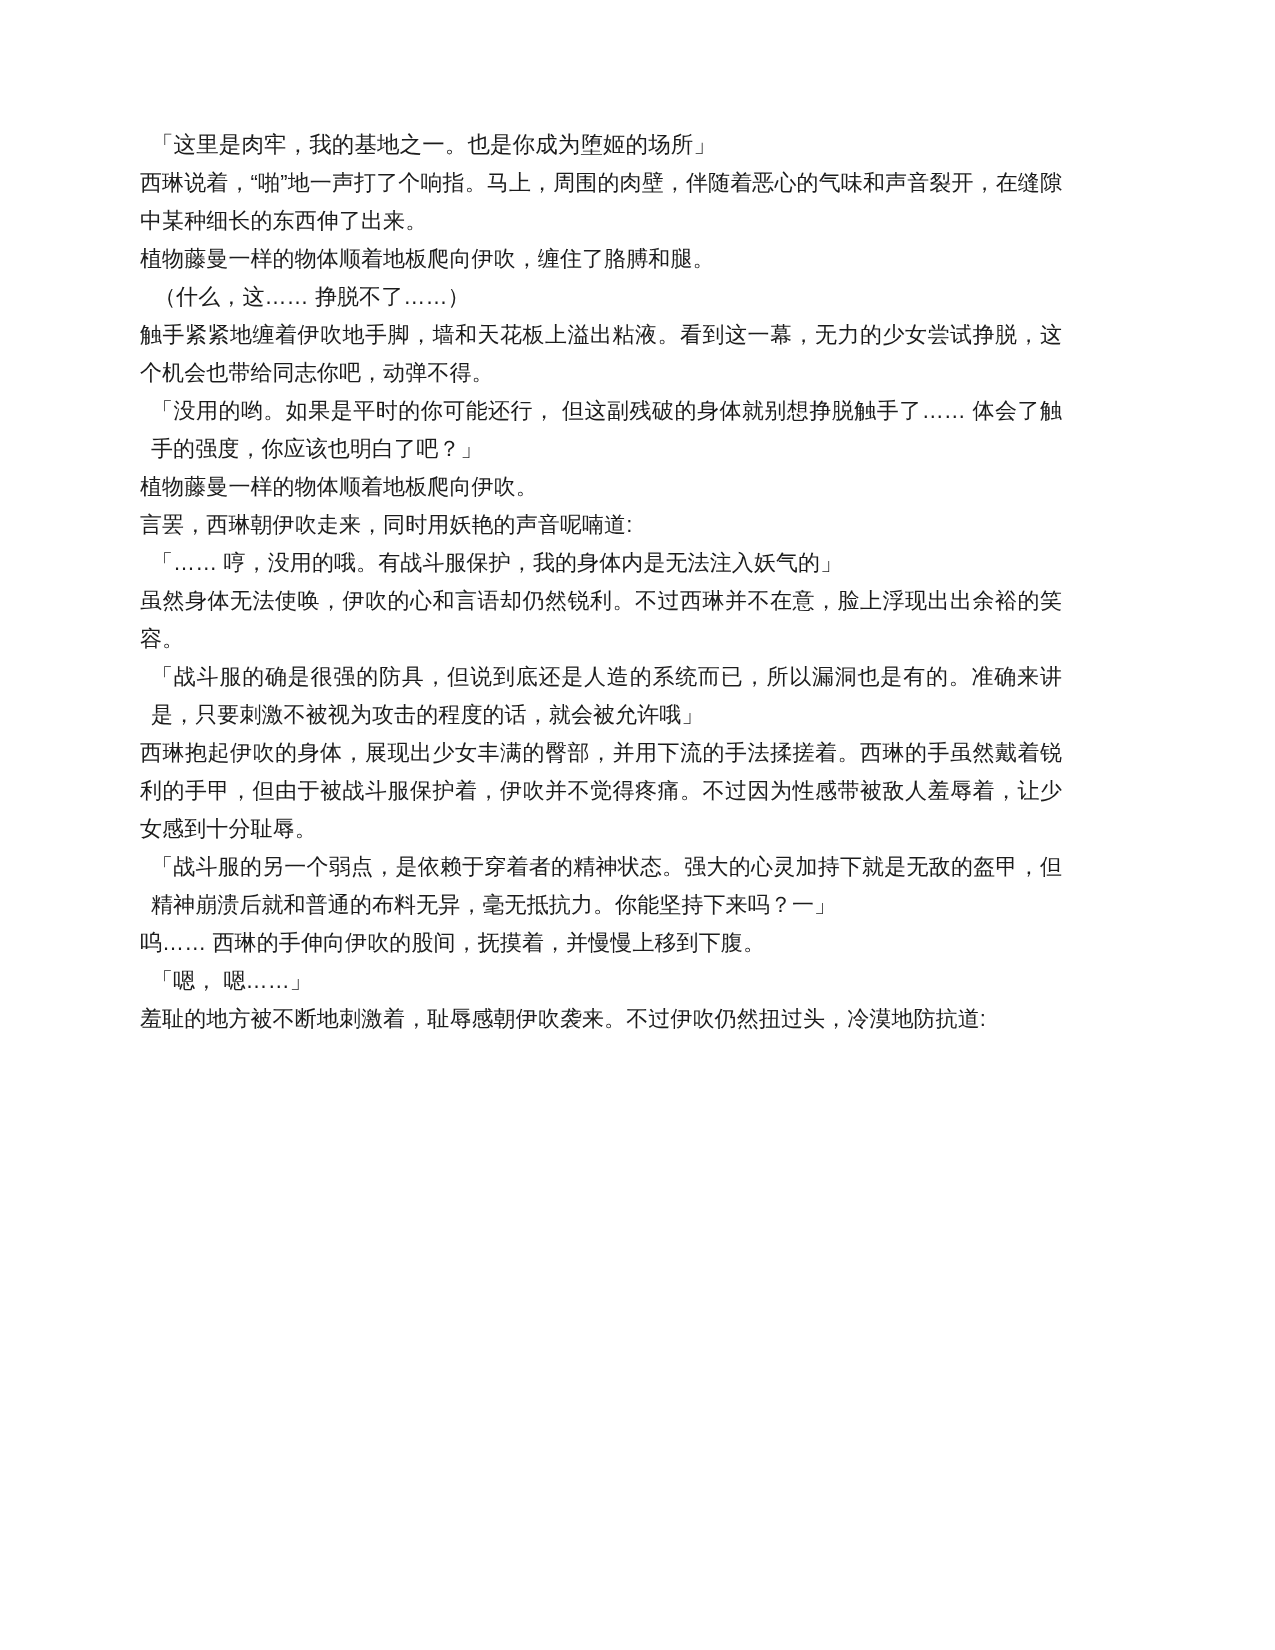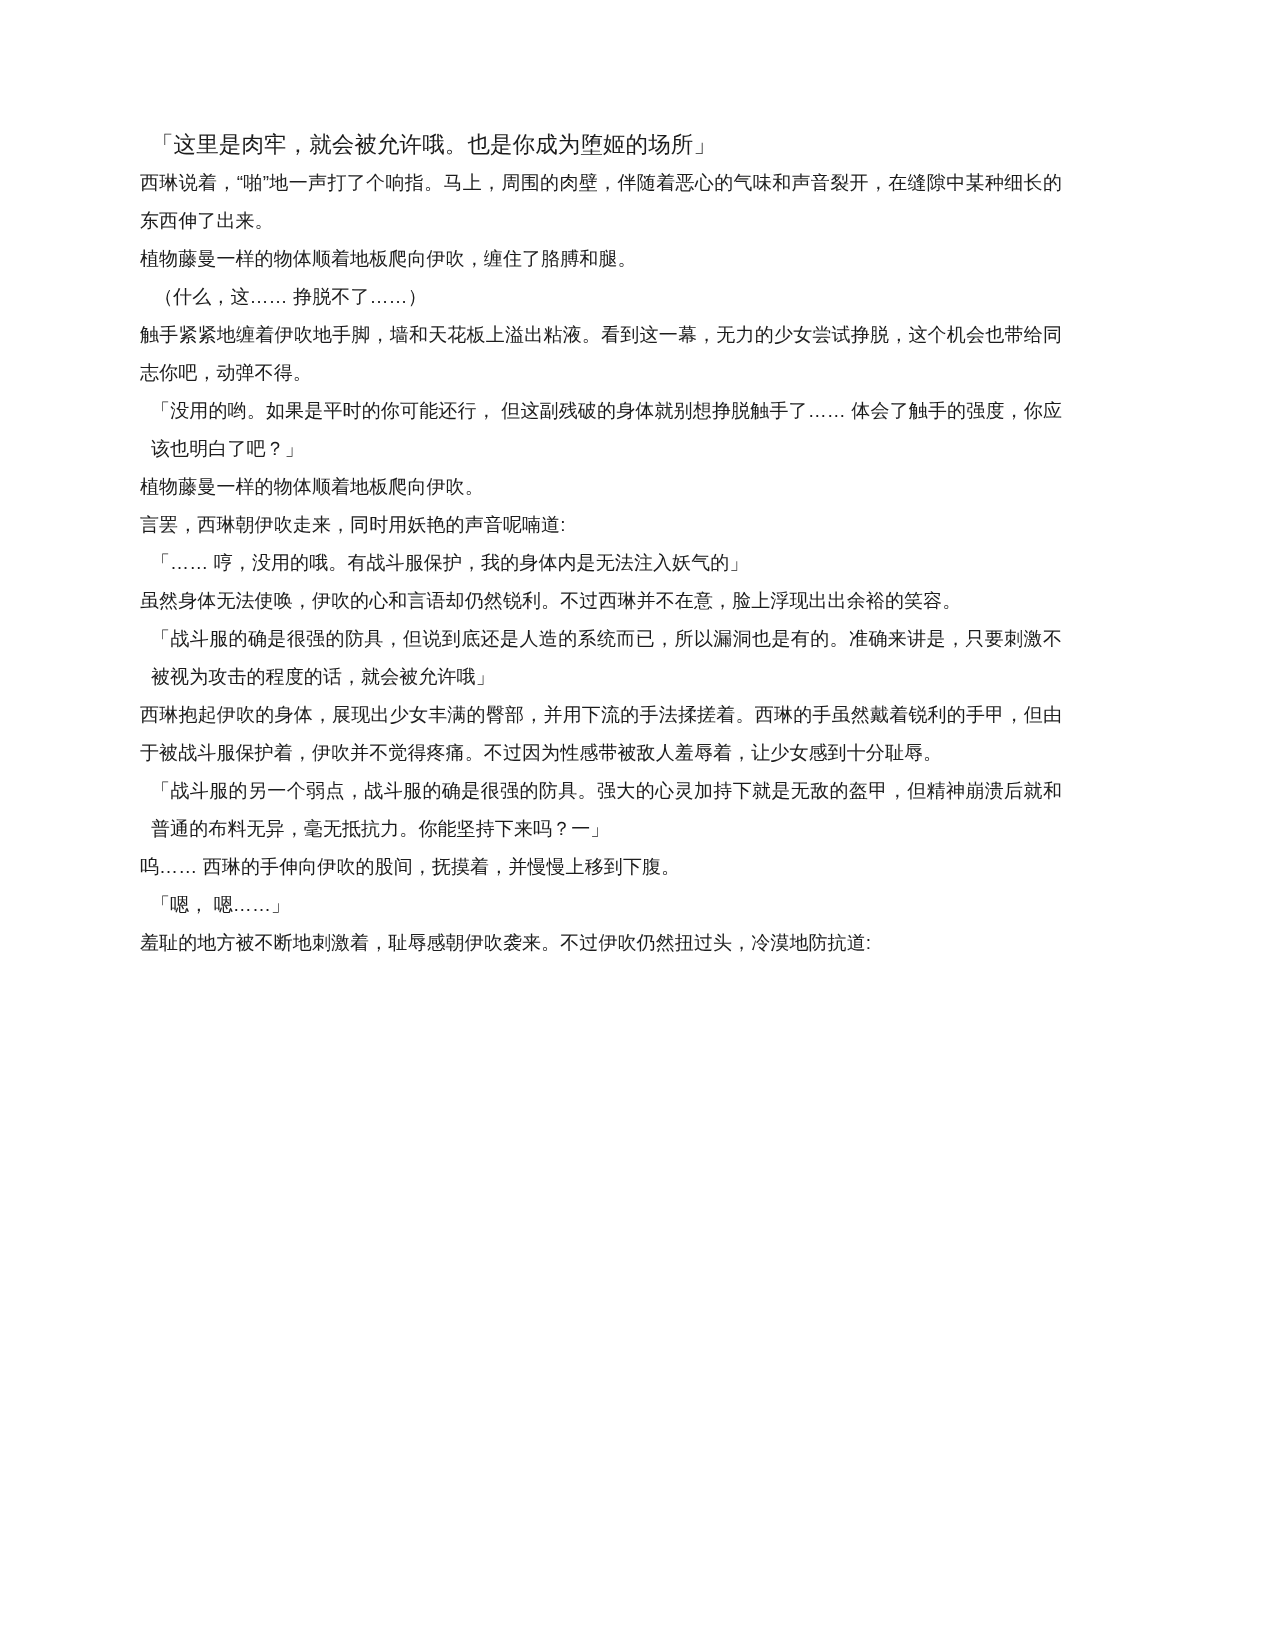--- a/index.html
+++ b/index.html
@@ -21,21 +21,21 @@
     overflow: hidden;
   }
   .content {
     position: absolute;
     left: 140px;
     top: 126px;
     width: 922px;
   }
   p.para {
     margin: 0 0 0 0;
-    font-size: 19px;
+    font-size: 22px;
     line-height: 38px;
     text-align: justify;
     text-justify: inter-ideograph;
     letter-spacing: 0.1px;
     word-break: break-all;
     color: #1c1c1c;
   }
   
   p.serif {
     font-family: "Liberation Serif", "DejaVu Serif", serif;
@@ -53,21 +53,21 @@
   .gap-lg  { margin-bottom: 23px; }
   .gap-md  { margin-bottom: 21px; }
   .tight   { line-height: 35px; }
 </style>
 </head>
 <body>
 
 <div class="page">
   <div class="content">
 
-    <p class="para serif indent gap-lg">「这里是肉牢，就会被允许哦。也是你成为堕姬的场所」</p>
+    <p class="para serif indent gap-lg">「这里是肉牢，我的基地之一。也是你成为堕姬的场所」</p>
 
     <p class="para tight gap-md">西琳说着，“啪”地一声打了个响指。马上，周围的肉壁，伴随着恶心的气味和声音裂开，在缝隙中某种细长的东西伸了出来。</p>
 
     <p class="para gap-md">植物藤曼一样的物体顺着地板爬向伊吹，缠住了胳膊和腿。</p>
 
     <p class="para indent-wide gap-md">（什么，这…… 挣脱不了……）</p>
 
     <p class="para tight gap-md">触手紧紧地缠着伊吹地手脚，墙和天花板上溢出粘液。看到这一幕，无力的少女尝试挣脱，这个机会也带给同志你吧，动弹不得。</p>
 
     <p class="para indent gap-md">「没用的哟。如果是平时的你可能还行， 但这副残破的身体就别想挣脱触手了…… 体会了触手的强度，你应该也明白了吧？」</p>
@@ -79,21 +79,21 @@
 
 
     <p class="para indent gap-md">「…… 哼，没用的哦。有战斗服保护，我的身体内是无法注入妖气的」</p>
 
     <p class="para tight gap-md">虽然身体无法使唤，伊吹的心和言语却仍然锐利。不过西琳并不在意，脸上浮现出出余裕的笑容。</p>
 
     <p class="para indent gap-md">「战斗服的确是很强的防具，但说到底还是人造的系统而已，所以漏洞也是有的。准确来讲是，只要刺激不被视为攻击的程度的话，就会被允许哦」</p>
 
     <p class="para tight gap-md">西琳抱起伊吹的身体，展现出少女丰满的臀部，并用下流的手法揉搓着。西琳的手虽然戴着锐利的手甲，但由于被战斗服保护着，伊吹并不觉得疼痛。不过因为性感带被敌人羞辱着，让少女感到十分耻辱。</p>
 
-    <p class="para indent gap-md">「战斗服的另一个弱点，战斗服的确是很强的防具。强大的心灵加持下就是无敌的盔甲，但精神崩溃后就和普通的布料无异，毫无抵抗力。你能坚持下来吗？一」</p>
+    <p class="para indent gap-md">「战斗服的另一个弱点，是依赖于穿着者的精神状态。强大的心灵加持下就是无敌的盔甲，但精神崩溃后就和普通的布料无异，毫无抵抗力。你能坚持下来吗？一」</p>
 
     <p class="para gap-md">呜…… 西琳的手伸向伊吹的股间，抚摸着，并慢慢上移到下腹。</p>
 
     <p class="para indent gap-md">「嗯， 嗯……」</p>
 
     <p class="para gap-md">羞耻的地方被不断地刺激着，耻辱感朝伊吹袭来。不过伊吹仍然扭过头，冷漠地防抗道:</p>
 
   </div>
 </div>
 

